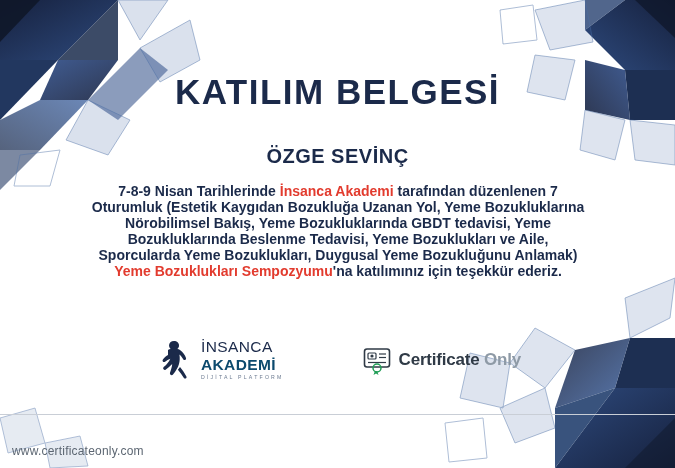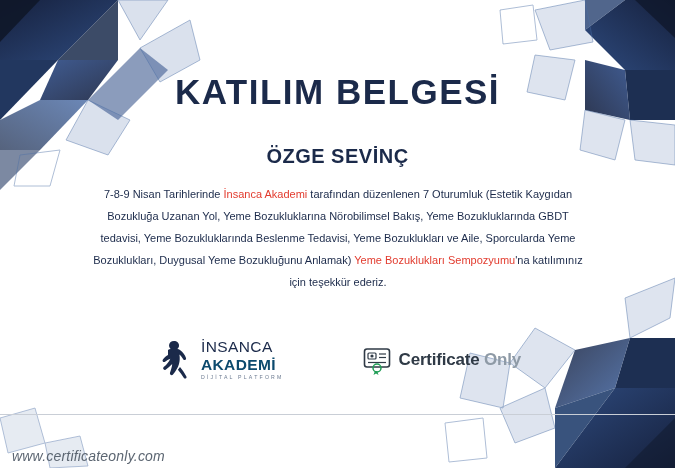--- a/index.html
+++ b/index.html
@@ -71,23 +71,23 @@
     letter-spacing: 0.5px;
   }
 
   
   .body-text {
     position: absolute;
     top: 183px;
     left: 88px;
     width: 500px;
     text-align: center;
-    font-size: 11px;
-    line-height: 22px;
-    font-weight: normal;
+    font-size: 14px;
+    line-height: 16px;
+    font-weight: bold;
     color: #1b2a4a;
   }
   .hl {
     color: #e23b2e;
   }
 
   
   .logos {
     position: absolute;
     top: 337px;
@@ -168,25 +168,24 @@
     position: absolute;
     left: 12px;
     bottom: 33px;
     font-size: 9.5px;
     color: #2f3a46;
     letter-spacing: 0.2px;
   }
   .footer-url {
     position: absolute;
     left: 12px;
-    bottom: 4px;
-    font-size: 14px;
+    bottom: 10px;
+    font-size: 12px;
     color: #5c6672;
     letter-spacing: 0.2px;
-    font-style: italic;
   }
 </style>
 </head>
 <body>
 
 <div class="certificate">
 
   <svg class="deco deco-top-left" viewBox="0 0 250 190" preserveAspectRatio="none">
     <defs>
       <linearGradient id="gTL1" x1="0" y1="0" x2="1" y2="1">

